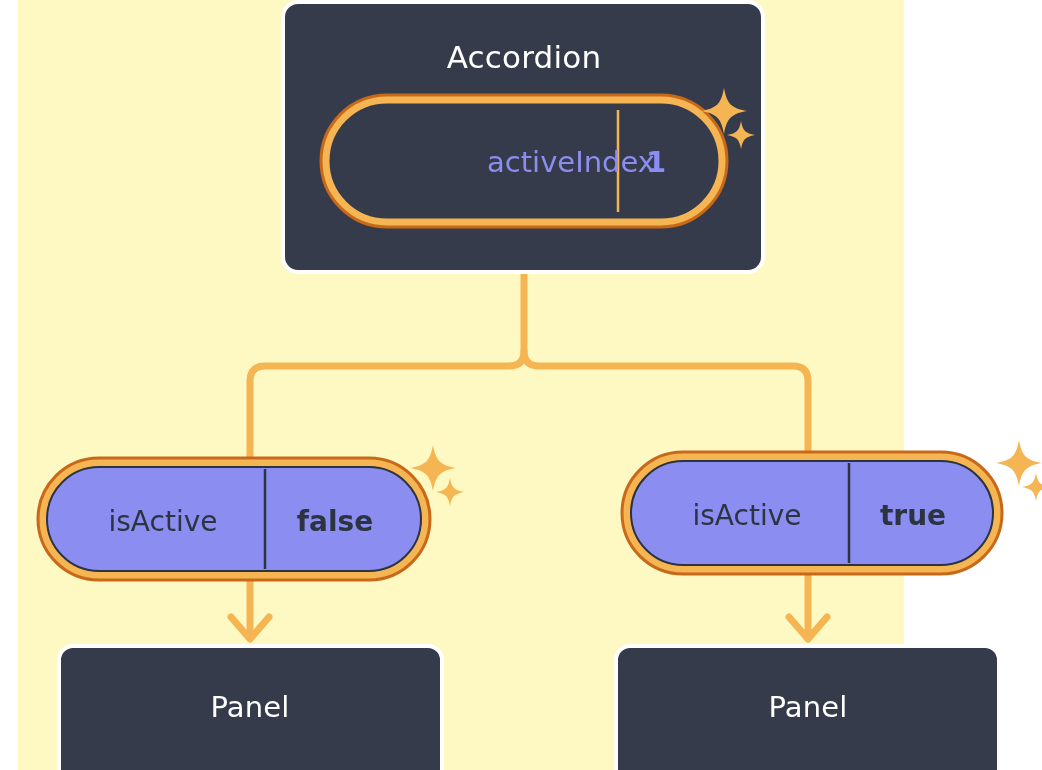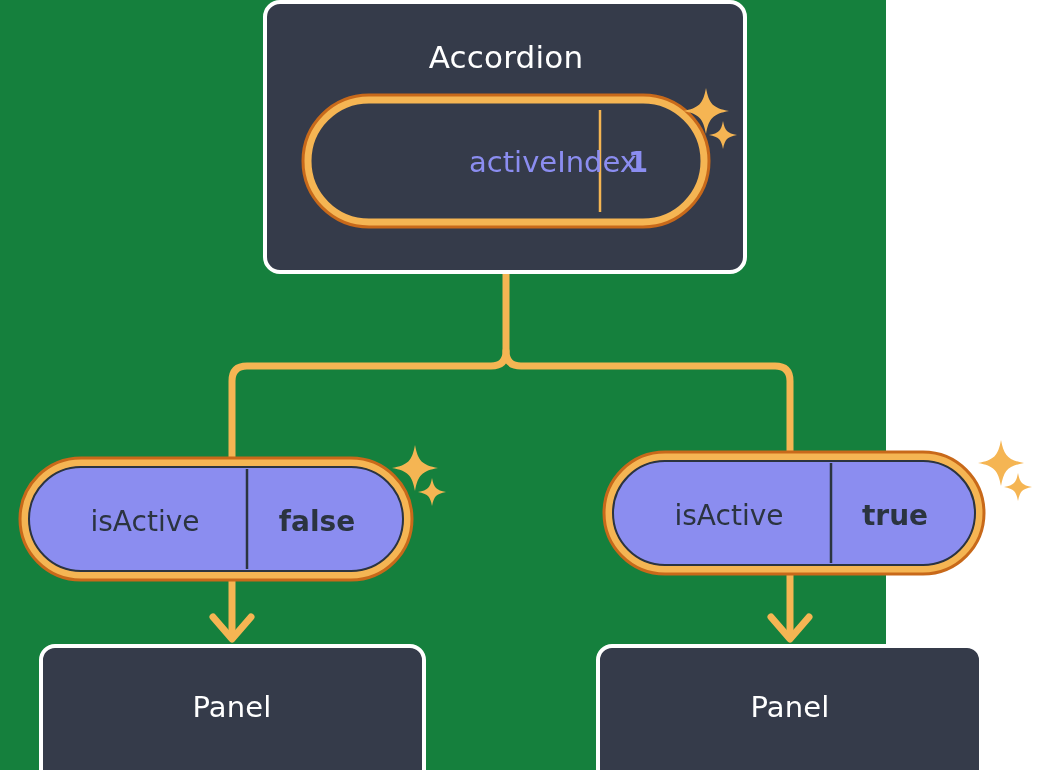--- a/index.html
+++ b/index.html
@@ -9,21 +9,22 @@
   body {
     width: 1042px;
     height: 770px;
     overflow: hidden;
     font-family: "DejaVu Sans", sans-serif;
   }
   #diagram-root {
     position: relative;
     width: 886px;
     height: 770px;
-    background: #15803d;
+    background: #fef9c3;
+    margin-left: 18px;
   }
   svg#diagram-svg {
     display: block;
     width: 1042px;
     height: 770px;
   }
   .node-title {
     font-family: "DejaVu Sans", sans-serif;
     font-size: 31px;
     font-weight: 400;

